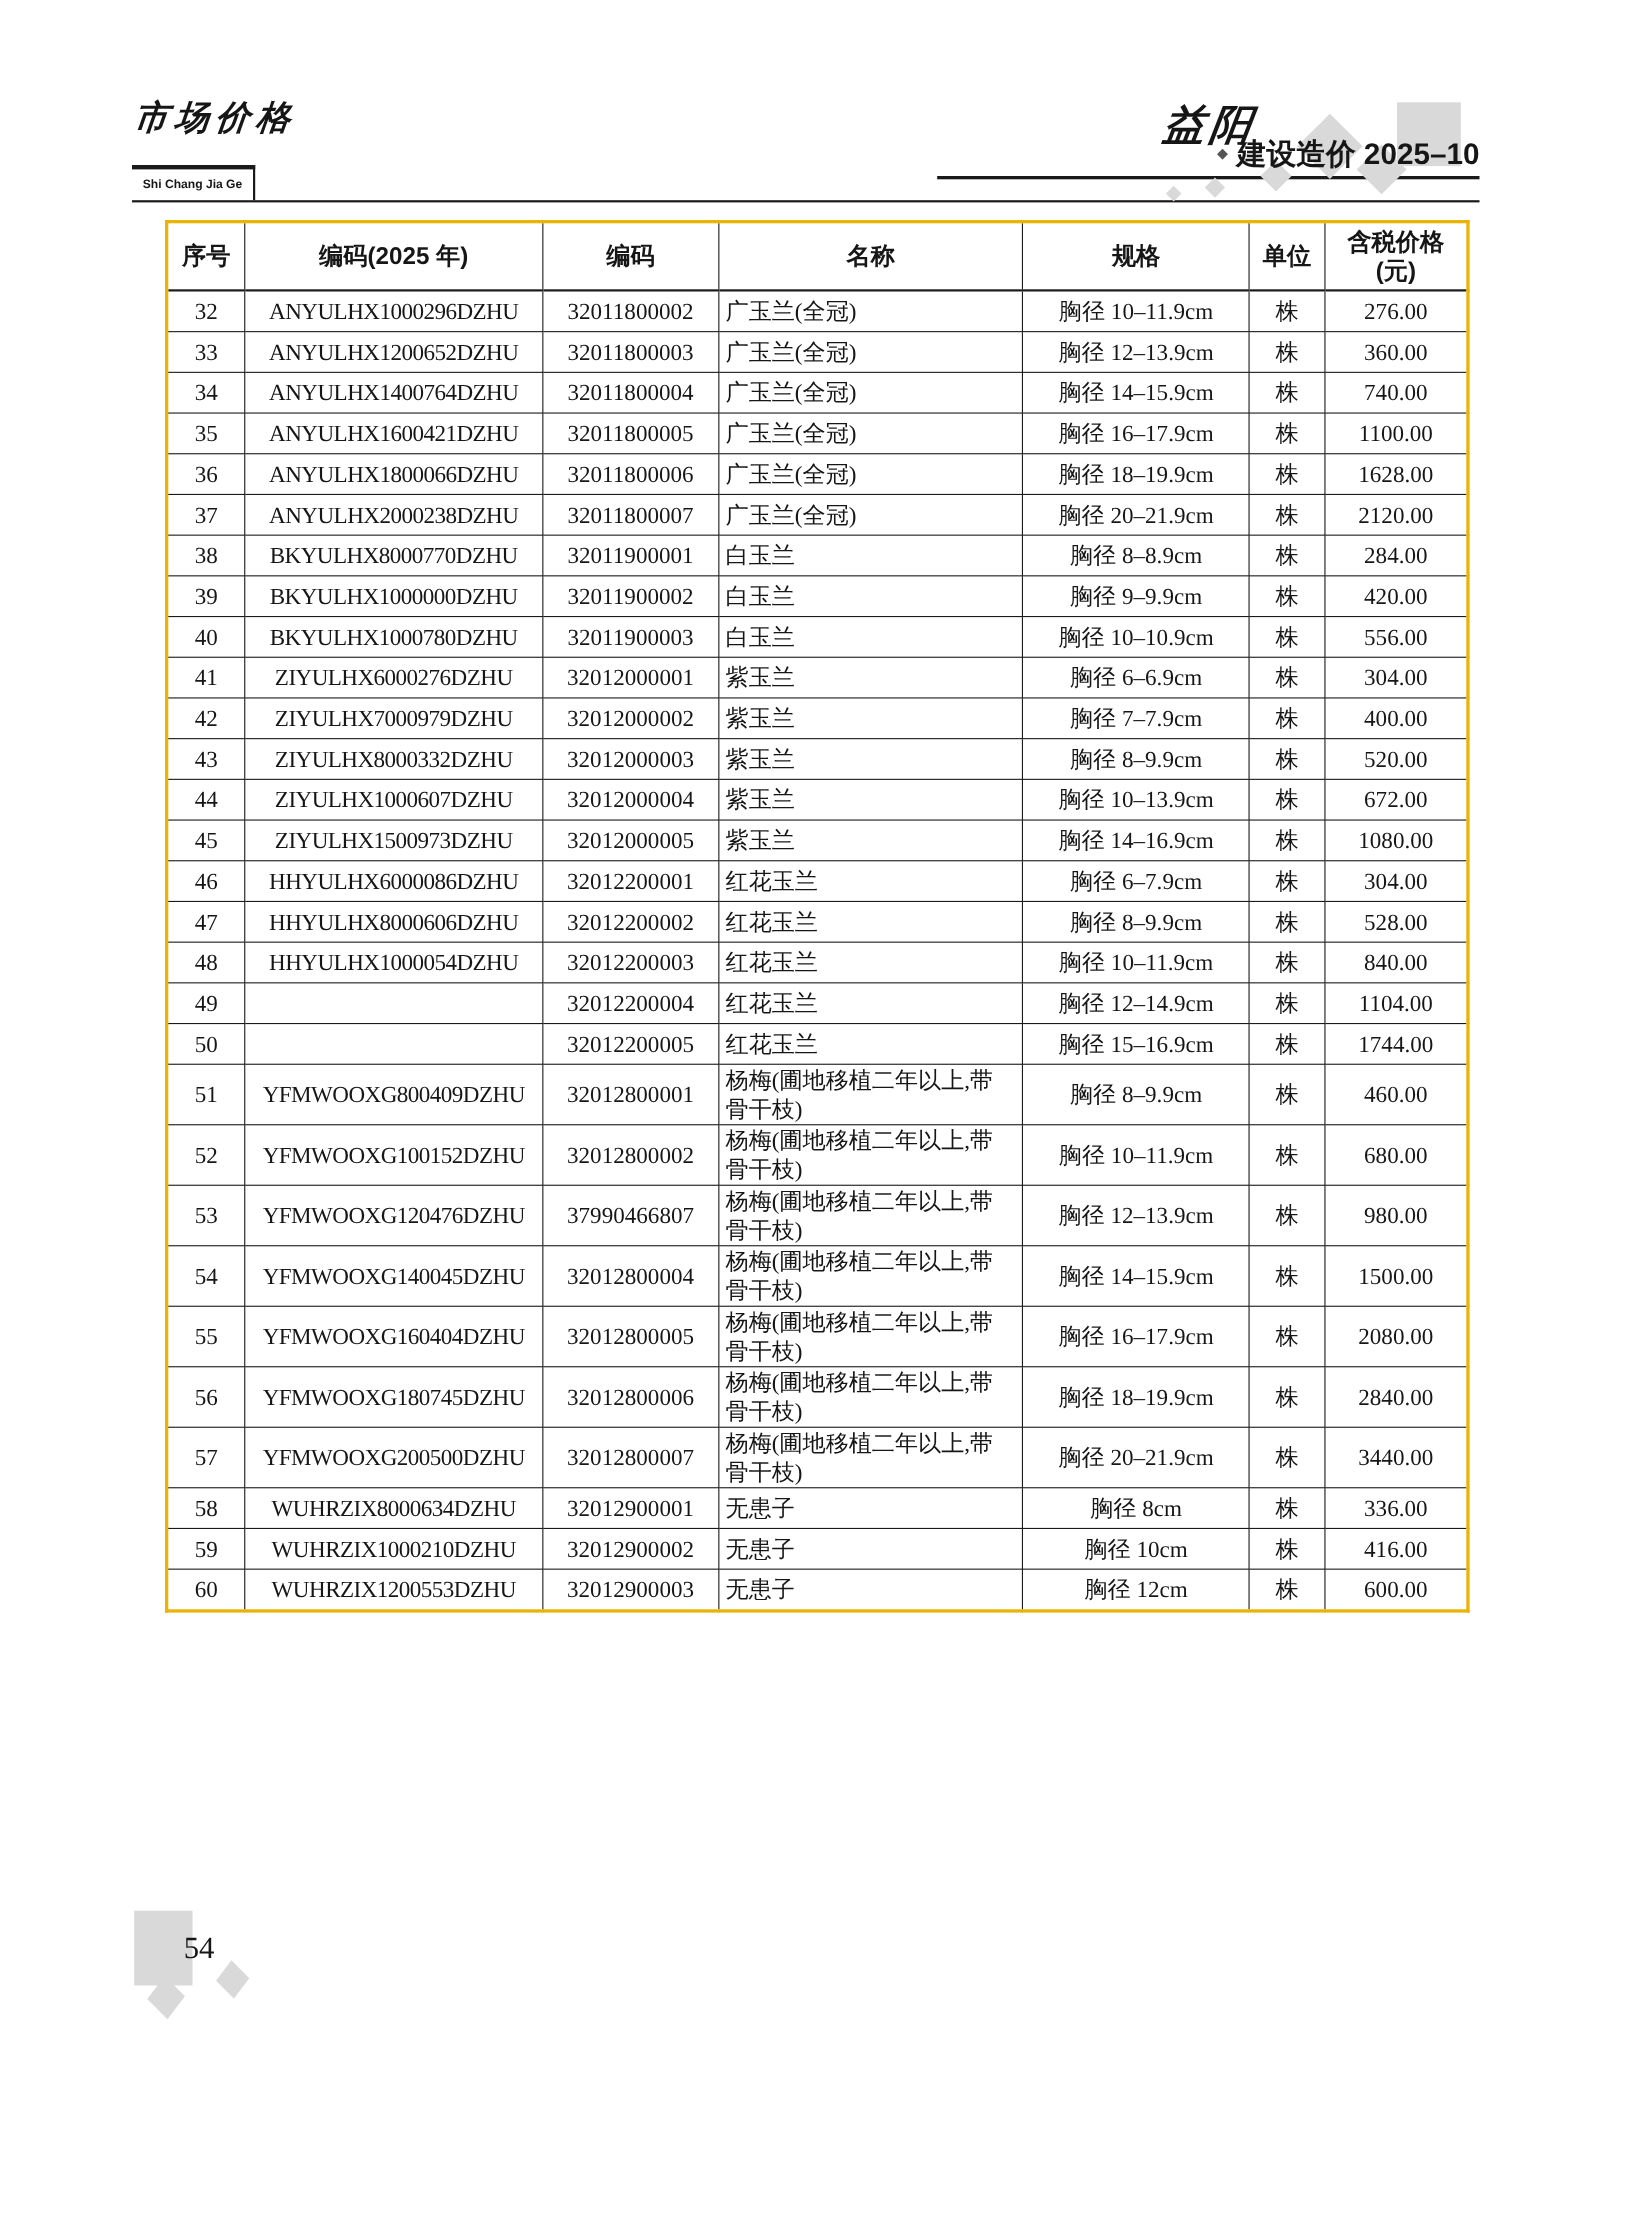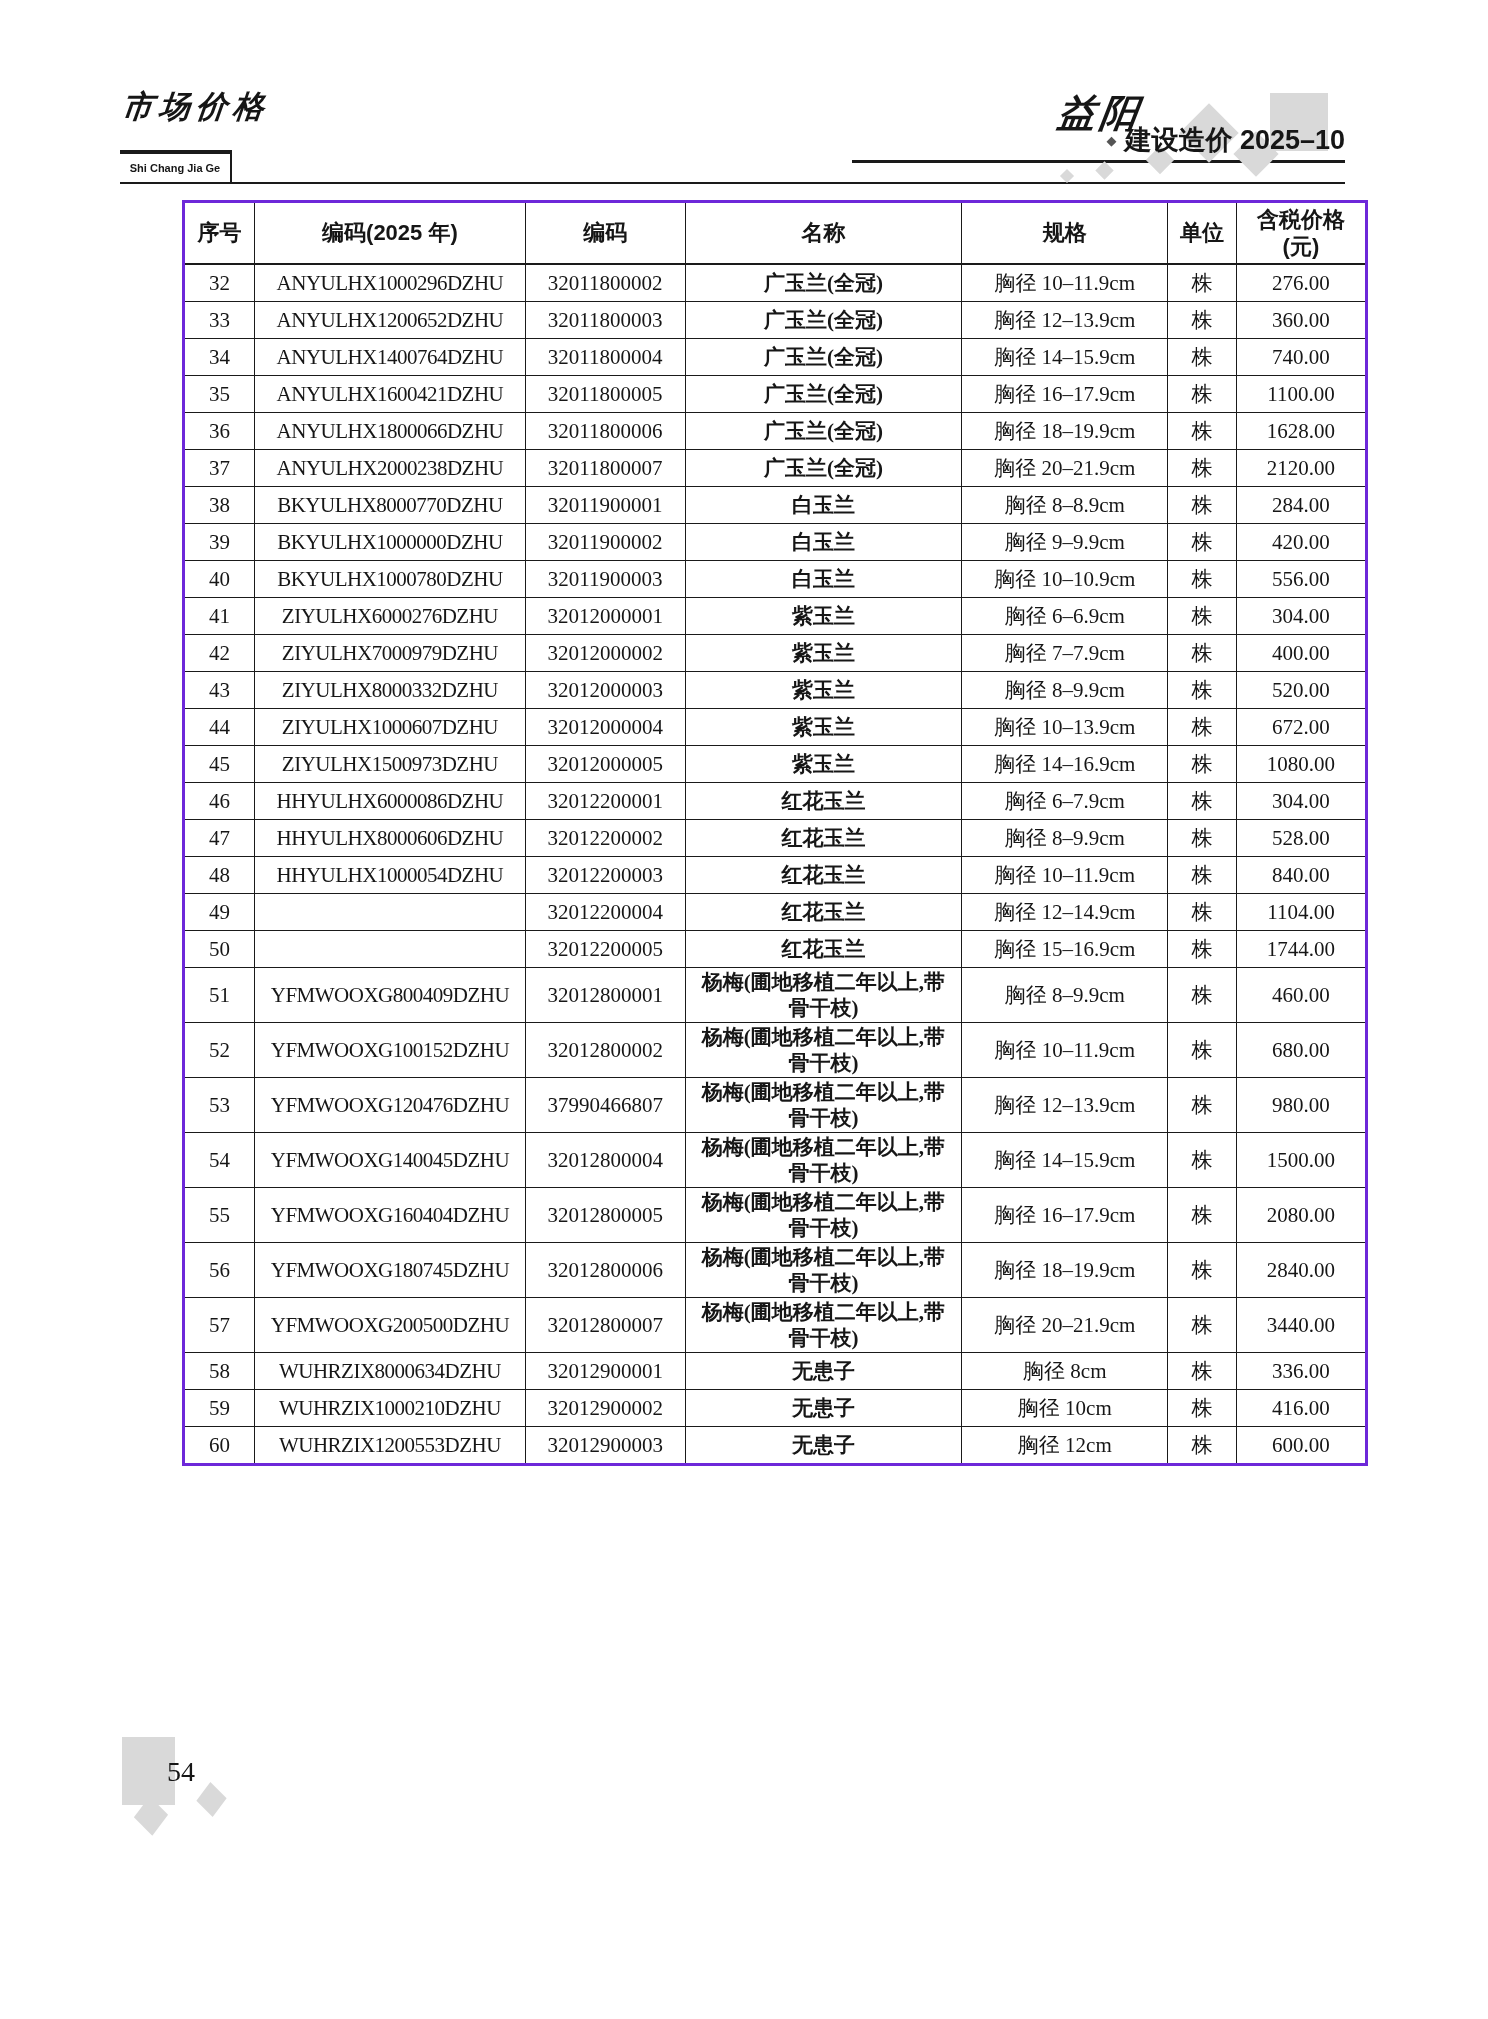--- a/index.html
+++ b/index.html
@@ -62,34 +62,34 @@
     width:1186px;
     border-collapse:collapse; table-layout:fixed;
     font-size:21px;
   }
   .price-table th, .price-table td {
     border:1.5px solid #1a1a1a;
     padding:1px 6px;
     line-height:26px;
     overflow:hidden;
   }
-  .price-table { border:3px solid #6d28d9;margin-left:32px; }
+  .price-table { border:3px solid #eab308; }
   .price-table thead th {
     font-family:"Liberation Sans","DejaVu Sans",sans-serif;
     font-weight:bold; font-size:22px;
     height:58px; text-align:center;
     border-bottom:2.5px solid #1a1a1a;
     line-height:1.25;
   }
   .price-table thead th.wrap { white-space:pre-line; }
   .price-table td { height:34px; }
   .c-index  { text-align:center; }
   .c-code25 { text-align:center; letter-spacing:-0.5px; }
   .c-code   { text-align:center; }
-  .c-name   { text-align:center; padding-left:9px;font-weight:bold; }
+  .c-name   { text-align:left; padding-left:9px; }
   .c-spec   { text-align:center; padding-left:9px; }
   .c-unit   { text-align:center; }
   .c-price  { text-align:center; }
 
   
   .footer-square {
     position:absolute; left:122px; top:1737px;
     width:53px; height:68px; background:#d9d9d9;
   }
   .footer-page {

